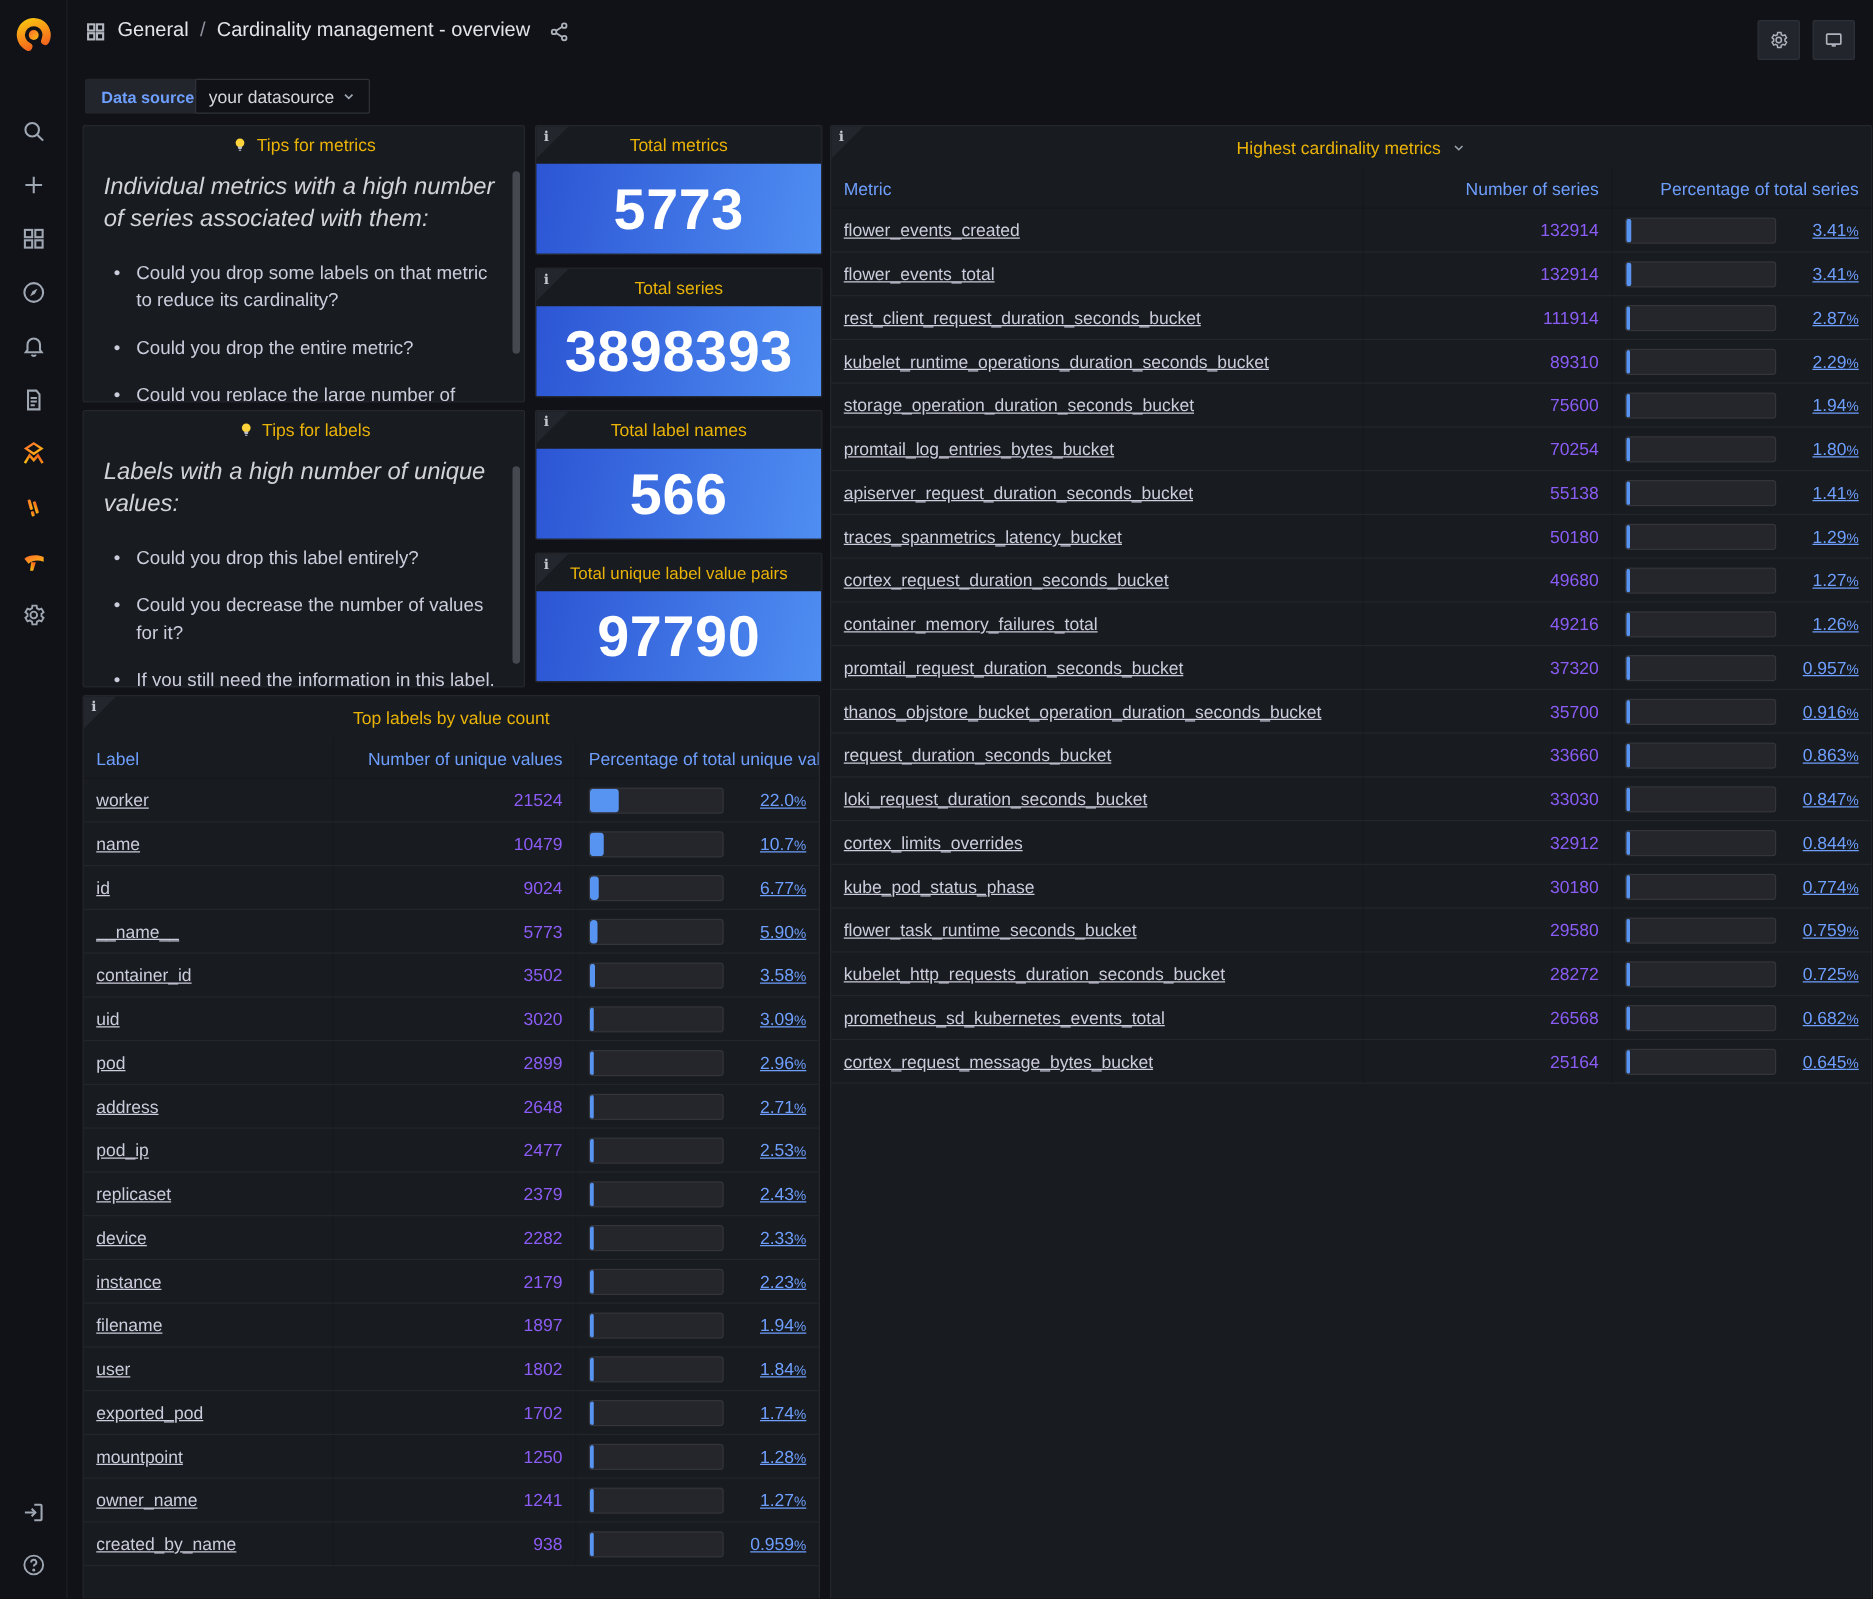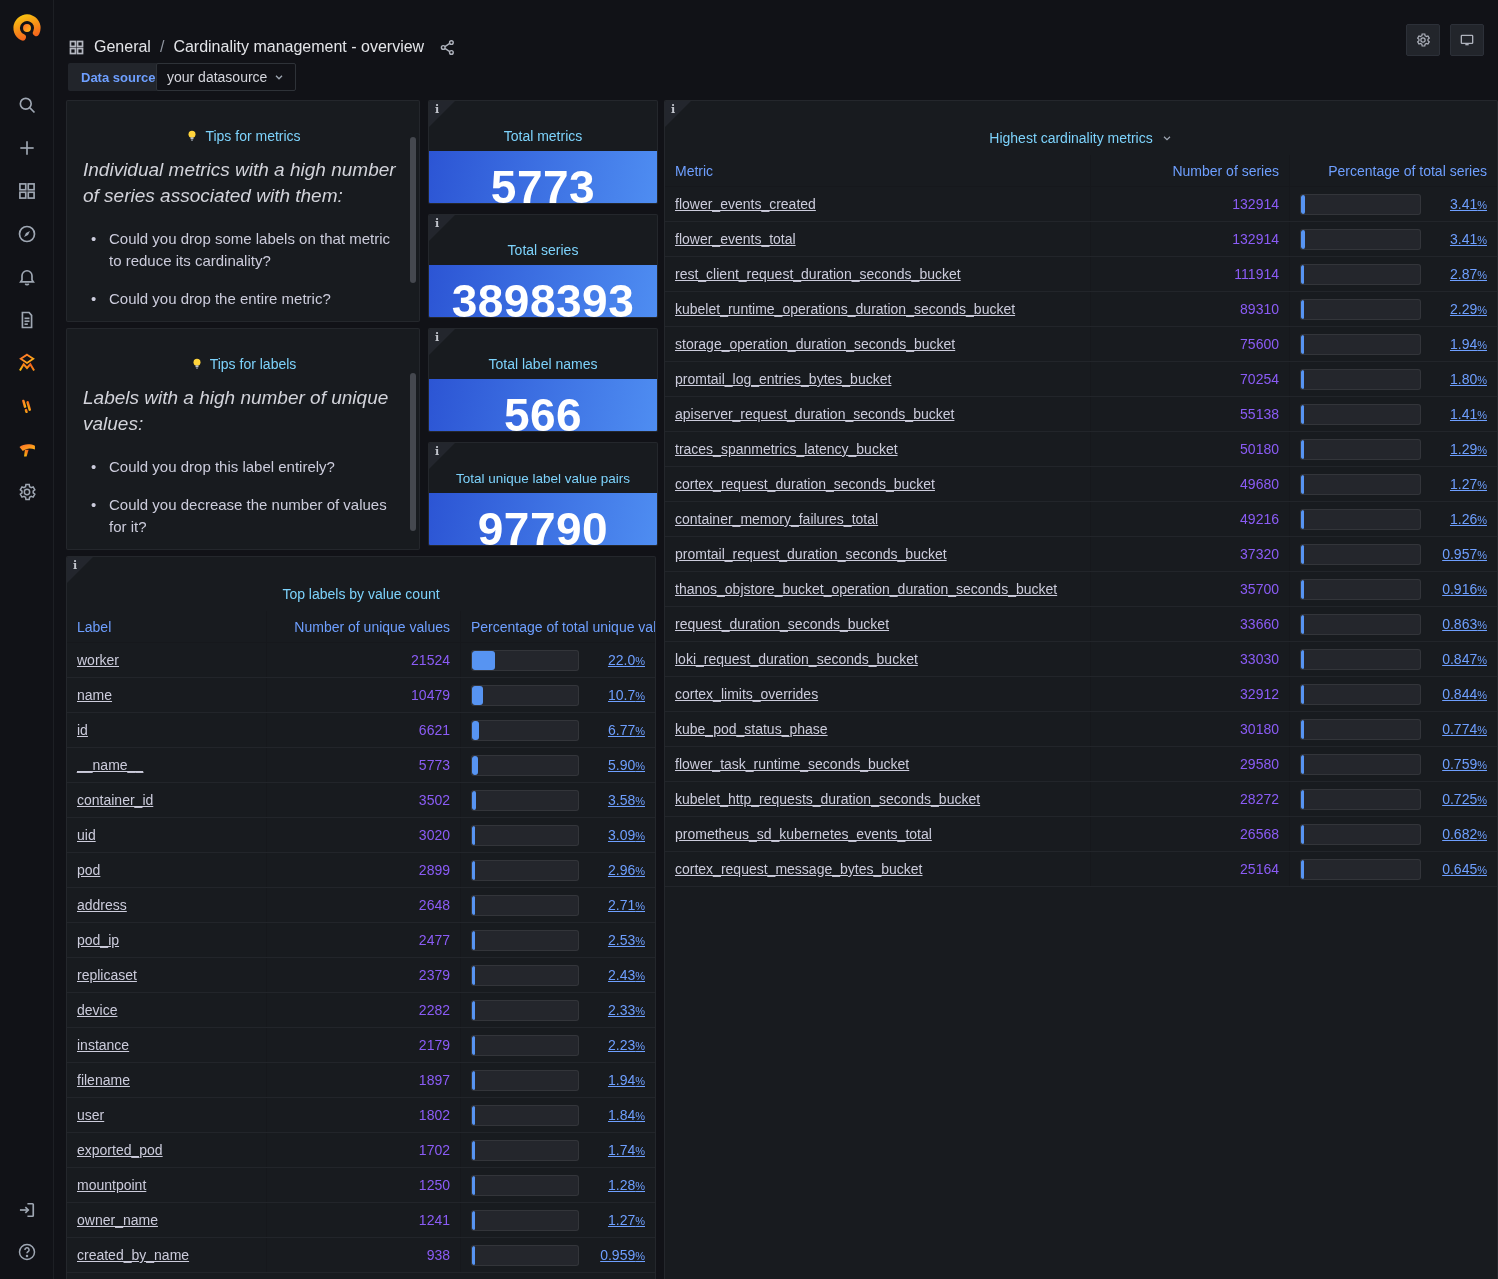--- a/index.html
+++ b/index.html
@@ -9,39 +9,39 @@
 
   
   .sidebar { position:absolute; left:0; top:0; bottom:0; width:54px; background:#111217; border-right:1px solid #1d1f24; display:flex; flex-direction:column; align-items:center; z-index:5; }
   .side-logo { width:54px; height:56px; display:flex; align-items:center; justify-content:center; cursor:pointer; }
   .side-icons { margin-top:38px; display:flex; flex-direction:column; gap:21px; align-items:center; }
   .side-bottom { position:absolute; bottom:16px; left:0; width:54px; display:flex; flex-direction:column; gap:20px; align-items:center; }
   .sicon { width:22px; height:22px; color:#9fa7b3; display:flex; align-items:center; justify-content:center; cursor:pointer; }
   .sicon svg { width:20px; height:20px; }
 
   
-  .topnav { position:absolute; left:54px; top:0; right:0; height:56px; display:flex; align-items:flex-end; padding:0 14px;gap:48px; }
+  .topnav { position:absolute; left:54px; top:0; right:0; height:56px; display:flex; align-items:flex-start; padding:16px 14px;gap:48px; }
   .crumb { display:flex; align-items:center; gap:9px; }
   .crumb .grid-ic { color:#b4b7c0; display:flex; }
   .crumb-section { color:#e3e4e8; font-size:16px; cursor:pointer; }
   .crumb-sep { color:#8e939e; font-size:16px; }
   .crumb-title { color:#e3e4e8; font-size:16px; font-weight:500; }
   .share-ic { color:#aeb2bc; display:flex; margin-left:6px; cursor:pointer; }
   .nav-actions { margin-left:auto; display:flex; gap:10px; }
   .nav-btn { width:34px; height:32px; background:#22252b; border:1px solid #2c3038; border-radius:2px; color:#aeb2bc; display:flex; align-items:center; justify-content:center; cursor:pointer; }
 
   
   .toolbar { position:absolute; left:54px; top:62px; right:0; height:30px; }
   .ds-label { position:absolute; left:14px; top:1px; height:28px; background:#22252b; border-radius:2px; display:flex; align-items:center; padding:0 13px; color:#6e9fff; font-size:13px; font-weight:700; }
   .ds-picker { position:absolute; left:102px; top:1px; height:28px; width:140px; border:1px solid #2e3238; border-radius:2px; display:flex; align-items:center; justify-content:space-between; padding:0 10px; color:#d5d6dd; font-size:14px; cursor:pointer; background:#111217; }
   .ds-picker .chev { color:#9fa7b3; display:flex; }
 
   
   .panel { position:absolute; background:#181b1f; border:1px solid rgba(204,204,220,0.07); border-radius:2px; overflow:hidden; }
-  .p-title { height:30px; display:flex; align-items:center; justify-content:center; gap:6px; font-size:14px; font-weight:500; color:#7dd3fc; position:relative;margin-top:20px; }
+  .p-title { height:30px; display:flex; align-items:center; justify-content:center; gap:6px; font-size:14px; font-weight:500; color:#eab308; position:relative; }
   .p-title-tall { height:34px; }
   .info-corner { position:absolute; left:0; top:0; width:0; height:0; border-top:26px solid #23262d; border-right:26px solid transparent; }
   .info-i { position:absolute; left:6px; top:2px; font-size:11px; font-weight:700; color:#c3c6ce; font-family:"DejaVu Serif",serif; z-index:2; }
   .title-chev { color:#9fa7b3; display:flex; margin-left:2px; cursor:pointer; }
 
   
   .tips-body { padding:6px 16px 0 16px; overflow:hidden; height:calc(100% - 30px); position:relative; }
   .tips-head { font-size:19px; line-height:1.35; color:#d2d3da; font-weight:400;font-style:italic; }
   .tips-list { list-style:none; margin-top:20px; }
   .tips-list li { position:relative; padding-left:26px; font-size:15px; line-height:1.45; color:#ccccdc; margin-bottom:16px; }
@@ -340,21 +340,21 @@
             <div class="gauge">
               <div class="fill" style="width: max(3px, 10.7%);"></div>
             </div>
             <div class="pct"><span>10.7</span><span class="psign">%</span></div>
           </div>
         </div>
         <div class="trow">
           <div class="cell c1">
             <a class="lbl">id</a>
           </div>
-          <div class="cell c2">6621</div>
+          <div class="cell c2">9024</div>
           <div class="cell c3">
             <div class="gauge">
               <div class="fill" style="width: max(3px, 6.77%);"></div>
             </div>
             <div class="pct"><span>6.77</span><span class="psign">%</span></div>
           </div>
         </div>
         <div class="trow">
           <div class="cell c1">
             <a class="lbl">__name__</a>

